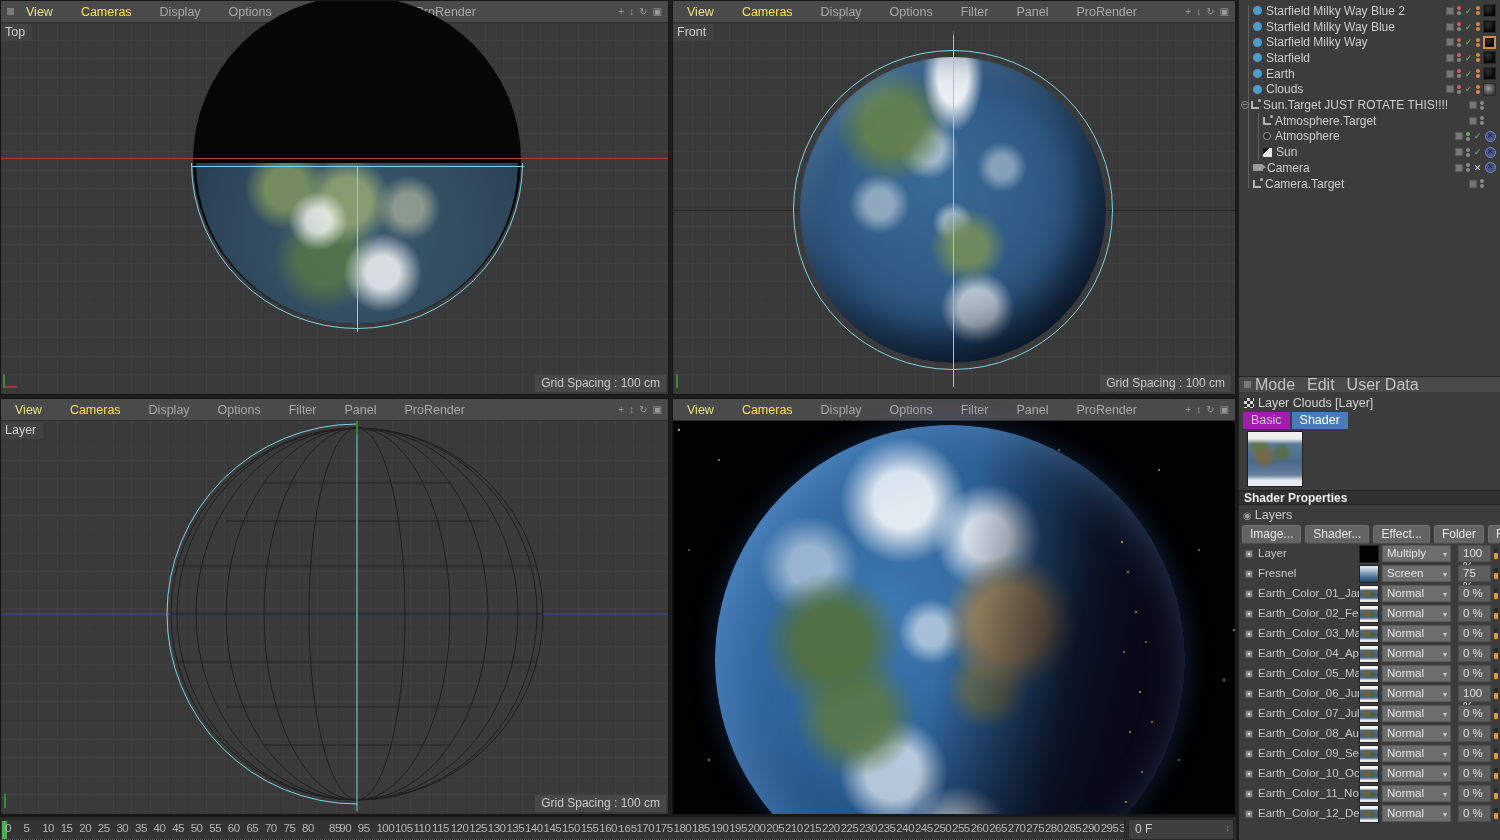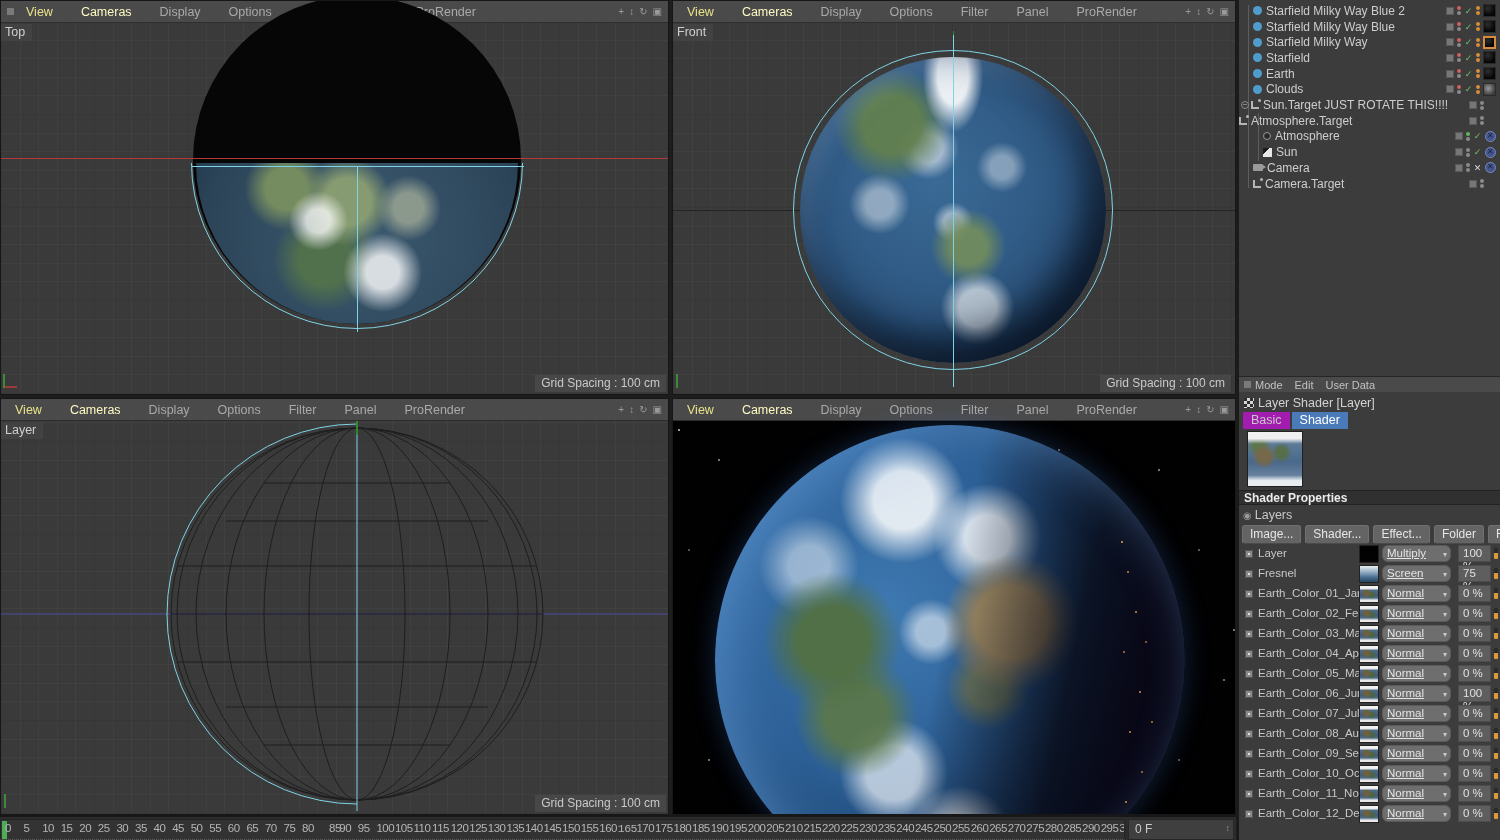--- a/index.html
+++ b/index.html
@@ -7,21 +7,21 @@
     font-family:"Liberation Sans","DejaVu Sans",sans-serif; }
   #stage { position:relative; width:1500px; height:840px; background:#1d1d1d; }
 
   
   .viewport { position:absolute; border:1px solid #171717; overflow:hidden; background:#3a3a3a; }
   .vp-header { position:absolute; left:0; top:0; right:0; height:22px; background:#4a4a4a;
     border-bottom:1px solid #2e2e2e; display:flex; align-items:center; padding:0 6px; }
   .vp-menu { display:flex; gap:12px; align-items:center; flex:1; }
   .mi { color:#a9a9a9; font-size:12.5px; padding:0 8px; cursor:default; }
   .mi.m-view { color:#e8e289; }
-  .mi.m-cam { color:#fef9c3; }
+  .mi.m-cam { color:#fde047; }
   .hdr-sq { width:7px; height:7px; background:#7a7a7a; margin-right:4px; }
   .vp-cornericons { display:flex; gap:5px; }
   .vp-cornericons span { color:#9a9a9a; font-size:10px; line-height:10px; }
   .vp-label { position:absolute; left:0; top:23px; background:#424242; color:#cfcfcf;
     font-size:12.5px; padding:1px 7px 2px 4px; }
   .vp-body { position:absolute; left:0; top:22px; right:0; bottom:0;
     background-color:#3a3a3a;
     background-image:
       repeating-linear-gradient(0deg, rgba(0,0,0,.14) 0 1px, transparent 1px 93px),
       repeating-linear-gradient(90deg, rgba(0,0,0,.14) 0 1px, transparent 1px 93px),
@@ -133,21 +133,21 @@
   .texthumb.cloud { background:radial-gradient(circle at 40% 40%, #9a9a9a, #3a3a3a 75%); }
   .tag-target { width:11px; height:11px; border-radius:50%; background:#44548c; border:1px solid #7a8ab8;
     position:relative; }
   .tag-target::after { content:"✕"; position:absolute; left:1px; top:-1px; font-size:8px; color:#1c2440; }
   .expander { width:8px; height:8px; border-radius:50%; border:1px solid #8a8a8a; color:#bbb;
     font-size:8px; line-height:6px; text-align:center; margin-right:2px; flex:none; }
 
   
   #am-modebar { position:absolute; left:0; top:376px; width:100%; height:16px; background:#4a4a4a;
     display:flex; align-items:center; padding:0 5px; border-top:1px solid #262626; }
-  #am-modebar span.m { color:#c2c2c2; font-size:11px; margin-right:12px; }
+  #am-modebar span.m { color:#c2c2c2; font-size:16px; margin-right:12px; }
   #am-title { position:absolute; left:0; top:394px; width:100%; height:17px; display:flex;
     align-items:center; padding:0 5px; }
   .checker { width:10px; height:10px; margin-right:4px;
     background:repeating-conic-gradient(#d8d8d8 0 25%, #2e2e2e 0 50%); background-size:6px 6px; }
   #am-title span { color:#d2d2d2; font-size:12.5px; }
   .tabs { position:absolute; left:4px; top:412px; display:flex; gap:2px; }
   .tab { font-size:12.5px; padding:1px 8px 2px; background:#a21caf; color:#c8c8c8; }
   .tab.active { background:#4a7ab8; color:#fff; }
   #shader-thumb { position:absolute; left:8px; top:431px; width:56px; height:56px; border:1px solid #202020;
     background:
@@ -176,22 +176,22 @@
   .lr .th { position:absolute; left:120px; top:1px; width:20px; height:18px; border:1px solid #222; }
   .th.black { background:#020202; }
   .th.fresnel { background:linear-gradient(#e8eef2 0%, #9ab4c8 35%, #4a6f92 70%, #24435e 100%); }
   .th.earth { background:
       linear-gradient(#f2f2f2 0 15%, rgba(242,242,242,0) 28%),
       linear-gradient(0deg, #e8e8e8 0 12%, rgba(232,232,232,0) 25%),
       radial-gradient(circle at 35% 45%, rgba(110,96,62,.95) 0 18%, rgba(110,96,62,0) 34%),
       radial-gradient(circle at 65% 55%, rgba(78,100,60,.9) 0 14%, rgba(78,100,60,0) 30%),
       linear-gradient(#5a7890 0%, #3e5c7e 60%, #6a8aa2 100%); }
   .lr .dd { position:absolute; left:143px; top:1px; width:69px; height:17px; background:#6e6e6e;
-    border:1px solid #5a5a5a; border-radius:6px; color:#e4e4e4; font-size:11.5px; padding:1px 4px;
-    line-height:13px;text-decoration:underline; }
+    border:1px solid #5a5a5a; border-radius:0; color:#e4e4e4; font-size:11.5px; padding:1px 4px;
+    line-height:13px; }
   .lr .dd::after { content:"▾"; position:absolute; right:3px; top:2px; font-size:8px; color:#c8c8c8; }
   .lr .pct { position:absolute; left:219px; top:1px; width:33px; height:17px; background:#5e5e5e;
     border:1px solid #4c4c4c; color:#e0e0e0; font-size:11.5px; padding:1px 4px; line-height:13px; }
   .lr .spin { position:absolute; left:255px; top:4px; width:4px; height:11px;
     background:linear-gradient(#2a2a2a 0 45%, #d89a3a 45%); border-radius:1px; }
 
   
   #timeline { position:absolute; left:0; top:815px; width:1236px; height:25px; background:#2c2c2c;
     border-top:2px solid #171717; }
   #ruler { position:absolute; left:0; top:2px; width:1125px; height:21px; background:#333;
@@ -454,21 +454,21 @@
           <span class="lbl">Sun.Target JUST ROTATE THIS!!!!</span>
           <span class="om-right">
             <span class="sq-toggle"></span>
             <span class="dots">
               <i></i>
               <i></i>
             </span>
             <span class="chk none"></span>
           </span>
         </div>
-        <div class="om-row" style="top: 112.9px; ">
+        <div class="om-row" style="top: 112.9px; padding-left: 24px;">
           <span class="icon-null"></span>
           <span class="lbl">Atmosphere.Target</span>
           <span class="om-right">
             <span class="sq-toggle"></span>
             <span class="dots">
               <i></i>
               <i></i>
             </span>
             <span class="chk none"></span>
           </span>
@@ -528,21 +528,21 @@
 
     <div id="am-modebar">
       <span class="hdr-sq"></span>
     <span class="m">Mode</span>
         <span class="m">Edit</span>
         <span class="m">User Data</span>
       </div>
 
     <div id="am-title">
       <span class="checker"></span>
-      <span>Layer Shader [Layer]</span>
+      <span>Layer Clouds [Layer]</span>
     </div>
 
     <div class="tabs">
         <span class="tab">Basic</span>
         <span class="tab active">Shader</span>
       </div>
 
     <div id="shader-thumb"></div>
 
     <div id="shader-props">Shader Properties</div>

